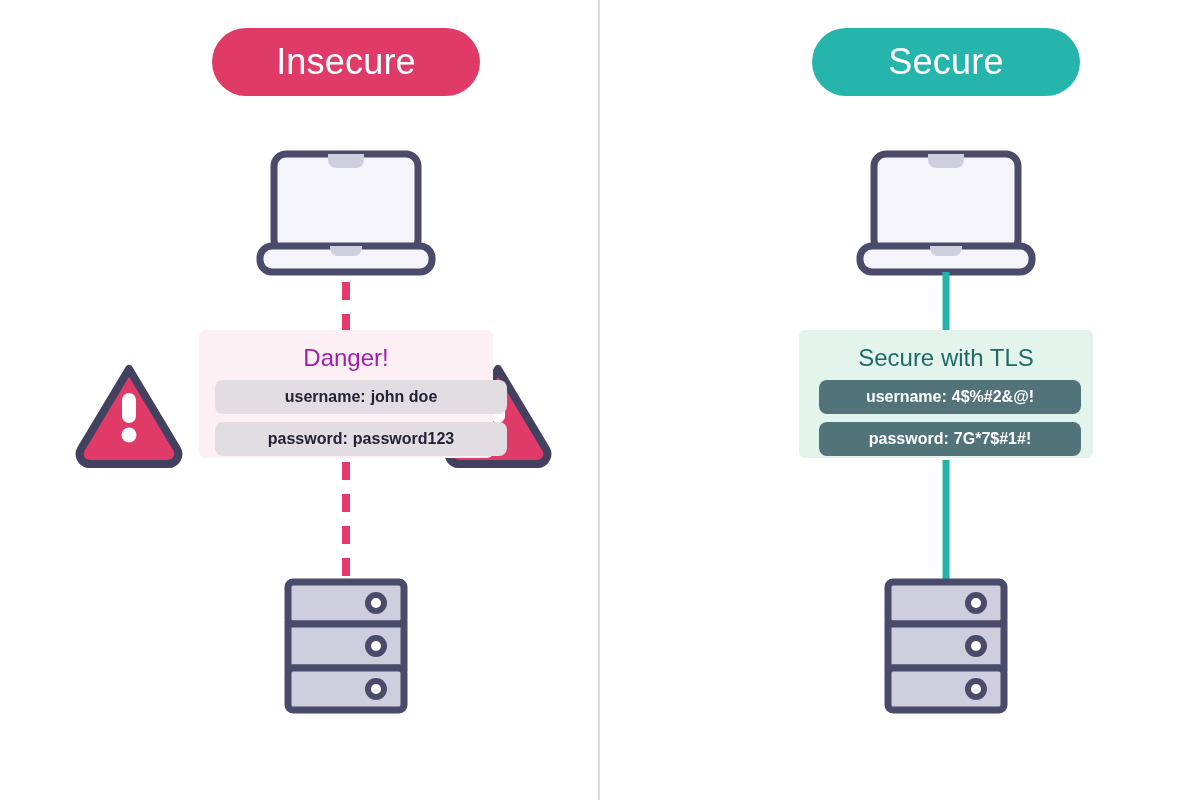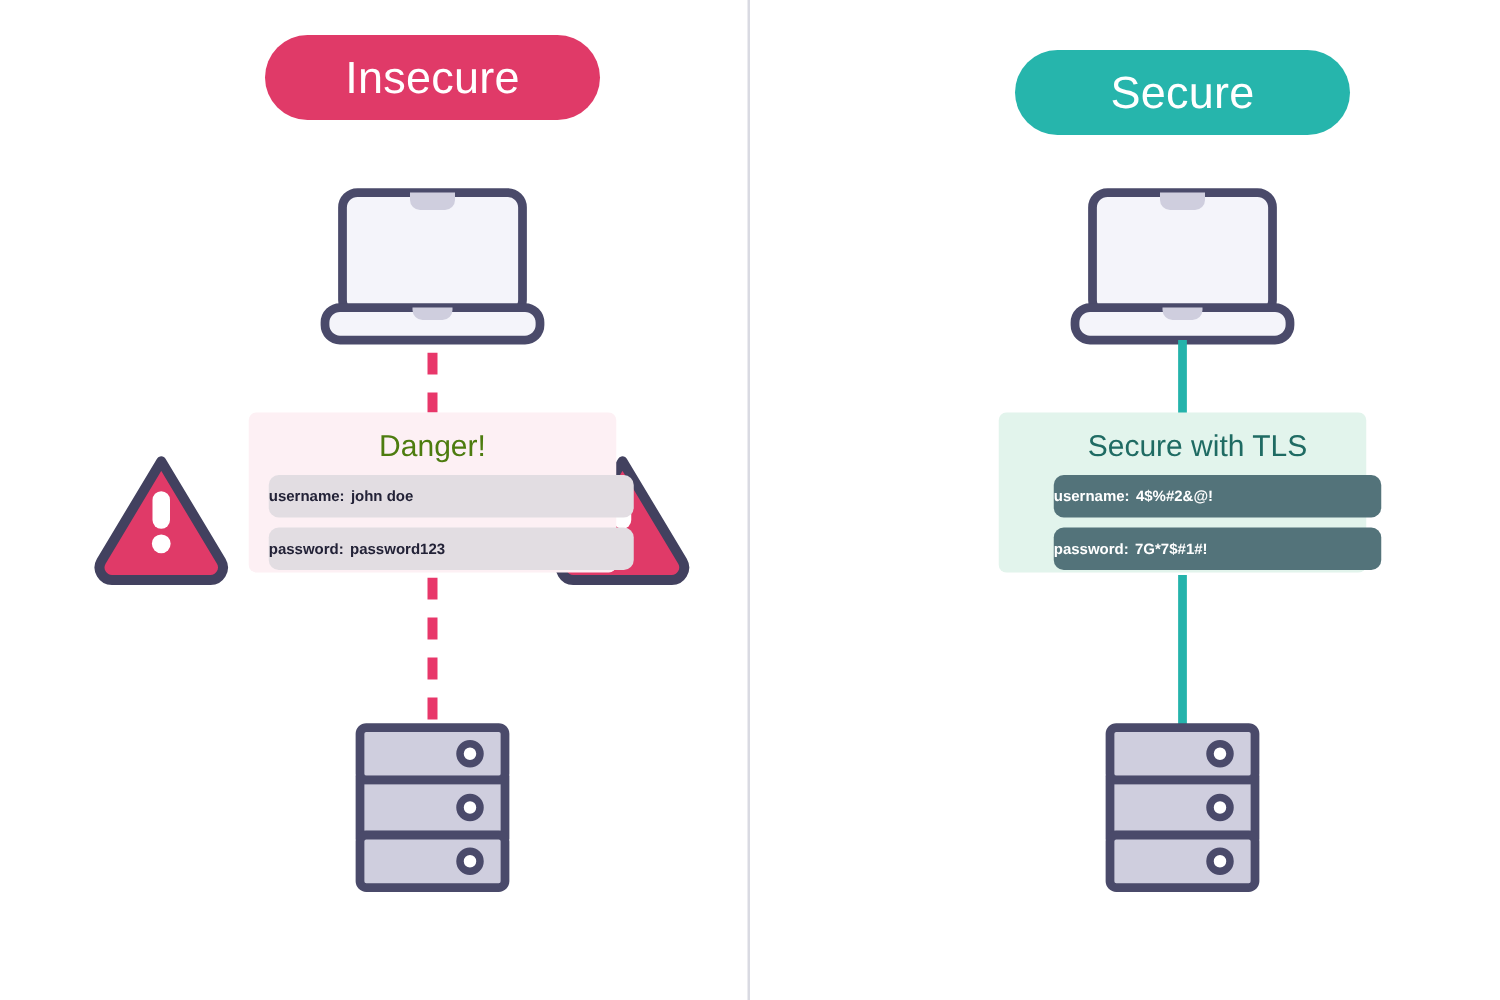--- a/index.html
+++ b/index.html
@@ -44,21 +44,21 @@
     width: 268px;
     border-radius: 34px;
     display: flex;
     align-items: center;
     justify-content: center;
     color: #ffffff;
     font-size: 36px;
     letter-spacing: 0.2px;
   }
   .pill-insecure { background: #e03a68; }
-  .pill-secure   { background: #26b5ac; margin-top: 12px; }
+  .pill-secure   { background: #26b5ac; }
 
   
   .laptop {
     position: absolute;
     top: 150px;
     left: 50%;
     transform: translateX(-50%);
     width: 176px;
     height: 124px;
   }
@@ -102,37 +102,38 @@
     position: absolute;
     top: 330px;
     left: 50%;
     transform: translateX(-50%);
     width: 294px;
     border-radius: 6px;
     padding: 10px 0 14px 0;
     box-sizing: border-box;
   }
   .creds-insecure { background: #fdf0f4; height: 128px; }
-  .creds-secure   { background: #e2f4ec; height: 128px; padding-left: 24px; }
+  .creds-secure   { background: #e2f4ec; height: 128px; }
 
   .creds-title {
     text-align: center;
     font-size: 24px;
     margin-top: 4px;
     margin-bottom: 8px;
   }
-  .creds-title-insecure { color: #4d7c0f; }
+  .creds-title-insecure { color: #a21caf; }
   .creds-title-secure   { color: #1f6b63; }
 
   .cred-row {
     height: 34px;
     border-radius: 8px;
     display: flex;
     align-items: center;
-    font-size: 12px;
+    justify-content: center;
+    font-size: 16px;
     white-space: nowrap;
     margin: 0 auto 8px auto;
   }
   .cred-row-insecure {
     background: #e2dde2;
     color: #232237;
     width: 292px;
     margin-left: 16px;
   }
   .cred-row-secure {

